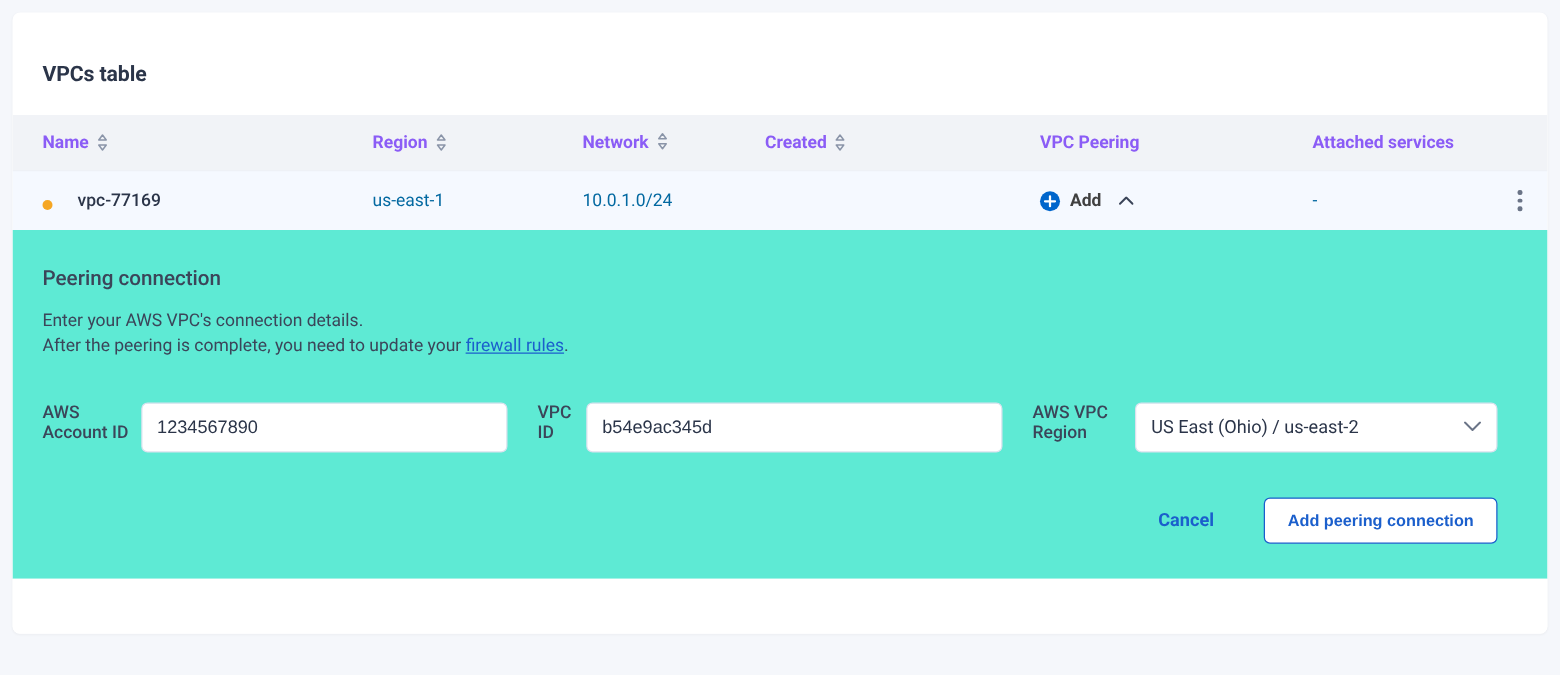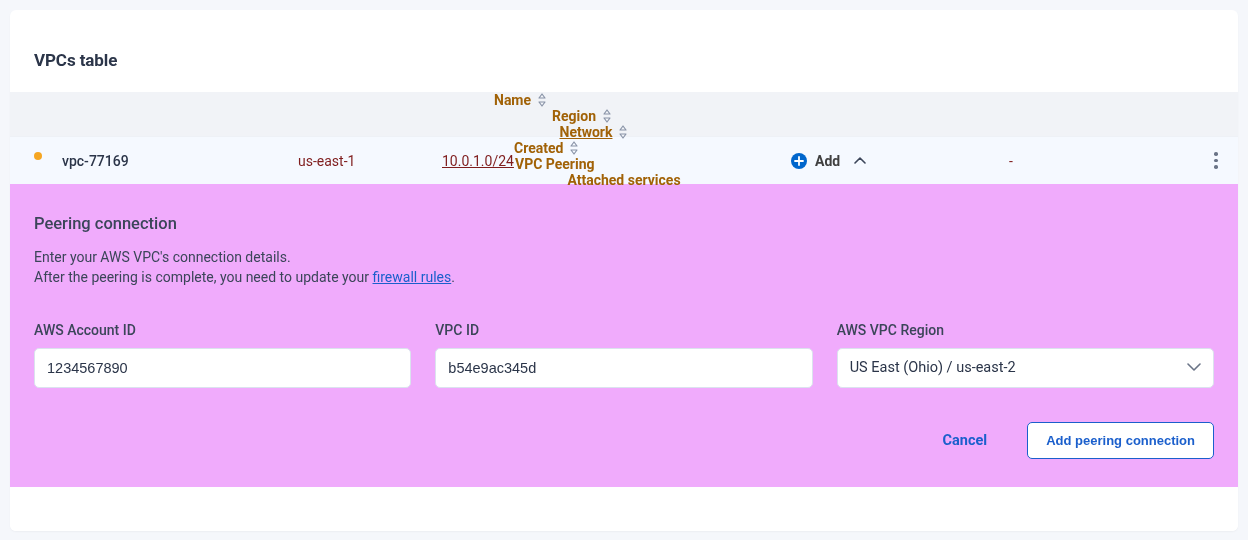--- a/index.html
+++ b/index.html
@@ -28,26 +28,25 @@
     margin-top: 16px;
   }
   .table-header {
     display: flex;
     align-items: center;
     background: #f1f3f7;
     padding: 0 20px;
     height: 44px;
     font-size: 14px;
     font-weight: 700;
-    color: #a16207;
-    flex-direction: column;
+    color: #8b5cf6;
   }
   .col-name   { width: 268px; padding-left: 4px; display:flex; align-items:center; gap:6px;}
-  .col-region { width: 144px; display:flex; align-items:center; gap:6px;}
-  .col-net    { width: 129px; display:flex; align-items:center; gap:6px;text-decoration:underline;}
+  .col-region { width: 168px; display:flex; align-items:center; gap:6px;}
+  .col-net    { width: 146px; display:flex; align-items:flex-start; gap:6px;}
   .col-created{ width: 220px; display:flex; align-items:center; gap:6px;}
   .col-peer   { width: 218px; display:flex; align-items:flex-start;}
   .col-attach { flex: 1; display:flex; align-items:center;}
   .col-menu   { width: 34px; display:flex; align-items:center; justify-content:flex-end;}
   .sort-icon svg { display:block; }
   .table-row {
     display: flex;
     align-items: center;
     padding: 0 20px;
     height: 48px;
@@ -55,22 +54,22 @@
     border-top: 1px solid #eef1f6;
   }
   .status-dot {
     width: 8px; height: 8px; border-radius: 50%;
     background: #f5a623;
     display: inline-block;
     margin-right: 14px;
     position: relative;
     top: -1px;
   }
-  .row-name { color:#2b3549; font-weight:500; display:flex; align-items:flex-start; }
-  .row-text { color:#7f1d1d; font-weight:400; }
+  .row-name { color:#2b3549; font-weight:500; display:flex; align-items:flex-end; }
+  .row-text { color:#0369a1; font-weight:400; }
   .add-btn {
     display: inline-flex;
     align-items: center;
     gap: 8px;
     color: #404040;
     font-weight: 700;
     cursor: pointer;
   }
   .plus-circle {
     width: 16px; height: 16px; border-radius:50%;
@@ -78,41 +77,41 @@
     display:flex; align-items:center; justify-content:center;
     color:#fff; font-size:12px; font-weight:900;
   }
   .chev {
     width: 16px; height: 16px; display:flex; align-items:center; justify-content:center;
     margin-left: 4px;
   }
   .kebab { width: 4px; display:flex; flex-direction:column; gap:3px; align-items:center;}
   .kebab span { width:3.5px; height:3.5px; border-radius:50%; background:#6a7487;}
   .panel {
-    background: #f0abfc;
-    padding: 30px 24px 28px 24px;
+    background: #5eead4;
+    padding: 30px 40px 28px 24px;
   }
   .panel-title {
     font-size: 16.5px;
     font-weight: 500;
     color: #3b4559;
     margin-bottom: 14px;
   }
   .panel-desc {
     font-size: 14px;
     color: #3b4559;
     line-height: 1.45;
   }
   .panel-desc a { color:#1b5fcc; text-decoration: underline; }
   .form-row {
     display: flex;
     gap: 24px;
     margin-top: 34px;
   }
-  .form-col { flex: 1; display:flex; flex-direction:column; }
+  .form-col { flex: 1; display:flex; flex-direction:row; }
   .form-label { font-size:14px; color:#3b4559; font-weight:500; margin-bottom: 10px; }
   .text-input, .select-wrap {
     height: 40px;
     background: #fff;
     border: 1px solid #dbe2ee;
     border-radius: 5px;
     padding: 0 12px;
     font-size: 14.5px;
     color: #2b3549;
     display:flex; align-items:center;

